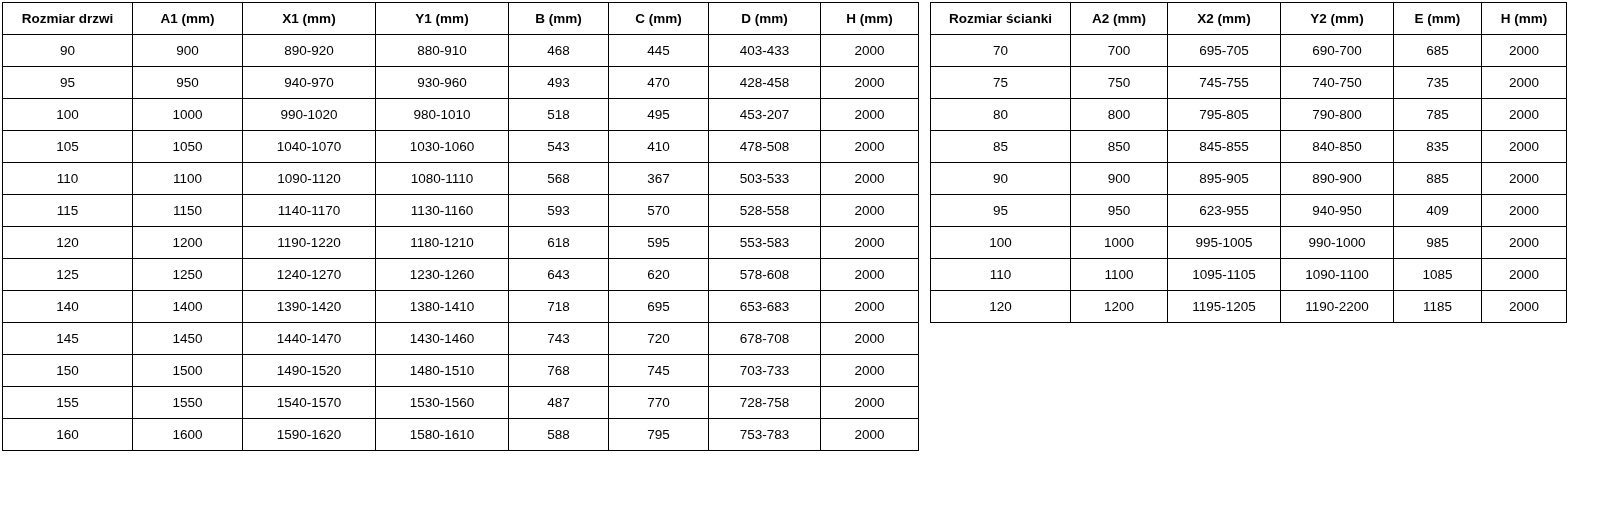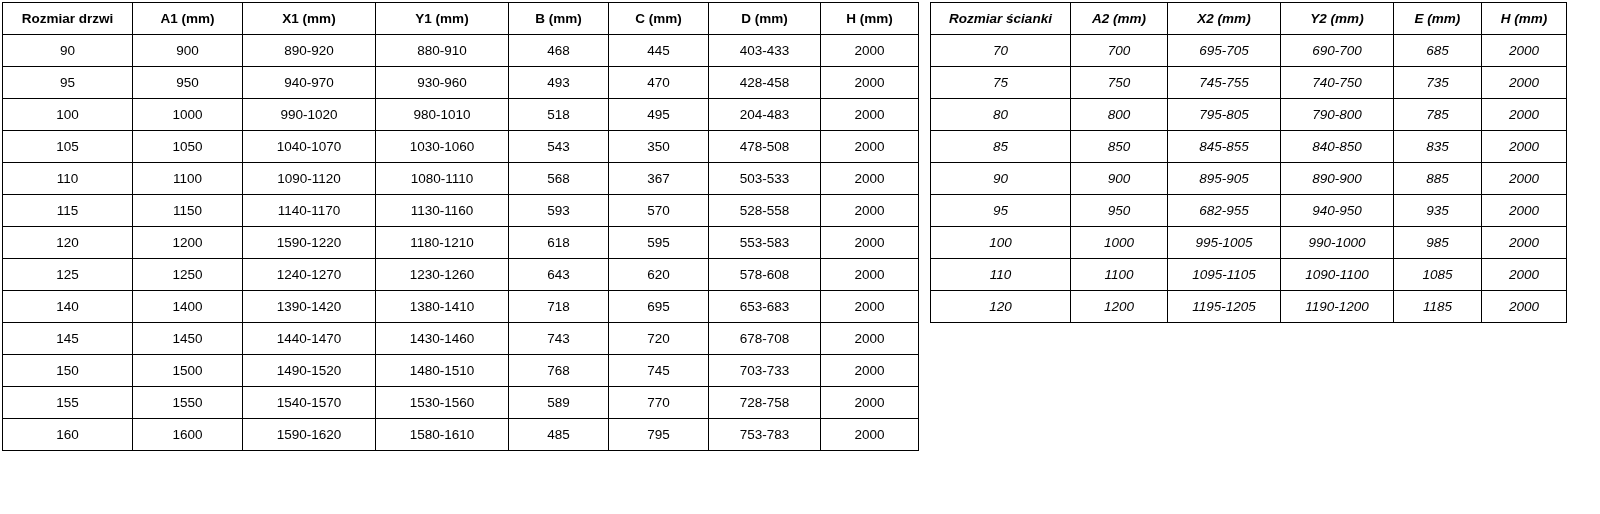--- a/index.html
+++ b/index.html
@@ -60,21 +60,20 @@
   #doors-table col.c7 { width: 98px; }
 
   
   #walls-table-wrap {
     position: absolute;
     left: 930px;
     top: 2px;
   }
   #walls-table {
     width: 636px;
-    font-style: italic;
   }
   #walls-table col.c0 { width: 140px; }
   #walls-table col.c1 { width: 97px; }
   #walls-table col.c2 { width: 113px; }
   #walls-table col.c3 { width: 113px; }
   #walls-table col.c4 { width: 88px; }
   #walls-table col.c5 { width: 85px; }
 </style>
 </head>
 <body>
@@ -126,30 +125,30 @@
             <td>428-458</td>
             <td>2000</td>
           </tr>
           <tr>
             <td>100</td>
             <td>1000</td>
             <td>990-1020</td>
             <td>980-1010</td>
             <td>518</td>
             <td>495</td>
-            <td>204-483</td>
+            <td>453-207</td>
             <td>2000</td>
           </tr>
           <tr>
             <td>105</td>
             <td>1050</td>
             <td>1040-1070</td>
             <td>1030-1060</td>
             <td>543</td>
-            <td>350</td>
+            <td>410</td>
             <td>478-508</td>
             <td>2000</td>
           </tr>
           <tr>
             <td>110</td>
             <td>1100</td>
             <td>1090-1120</td>
             <td>1080-1110</td>
             <td>568</td>
             <td>367</td>
@@ -162,21 +161,21 @@
             <td>1140-1170</td>
             <td>1130-1160</td>
             <td>593</td>
             <td>570</td>
             <td>528-558</td>
             <td>2000</td>
           </tr>
           <tr>
             <td>120</td>
             <td>1200</td>
-            <td>1590-1220</td>
+            <td>1190-1220</td>
             <td>1180-1210</td>
             <td>618</td>
             <td>595</td>
             <td>553-583</td>
             <td>2000</td>
           </tr>
           <tr>
             <td>125</td>
             <td>1250</td>
             <td>1240-1270</td>
@@ -214,31 +213,31 @@
             <td>768</td>
             <td>745</td>
             <td>703-733</td>
             <td>2000</td>
           </tr>
           <tr>
             <td>155</td>
             <td>1550</td>
             <td>1540-1570</td>
             <td>1530-1560</td>
-            <td>589</td>
+            <td>487</td>
             <td>770</td>
             <td>728-758</td>
             <td>2000</td>
           </tr>
           <tr>
             <td>160</td>
             <td>1600</td>
             <td>1590-1620</td>
             <td>1580-1610</td>
-            <td>485</td>
+            <td>588</td>
             <td>795</td>
             <td>753-783</td>
             <td>2000</td>
           </tr>
         </tbody>
     </table>
   </div>
 
   <div id="walls-table-wrap">
     <table class="spec" id="walls-table">
@@ -297,23 +296,23 @@
             <td>90</td>
             <td>900</td>
             <td>895-905</td>
             <td>890-900</td>
             <td>885</td>
             <td>2000</td>
           </tr>
           <tr>
             <td>95</td>
             <td>950</td>
-            <td>682-955</td>
+            <td>623-955</td>
             <td>940-950</td>
-            <td>935</td>
+            <td>409</td>
             <td>2000</td>
           </tr>
           <tr>
             <td>100</td>
             <td>1000</td>
             <td>995-1005</td>
             <td>990-1000</td>
             <td>985</td>
             <td>2000</td>
           </tr>
@@ -322,21 +321,21 @@
             <td>1100</td>
             <td>1095-1105</td>
             <td>1090-1100</td>
             <td>1085</td>
             <td>2000</td>
           </tr>
           <tr>
             <td>120</td>
             <td>1200</td>
             <td>1195-1205</td>
-            <td>1190-1200</td>
+            <td>1190-2200</td>
             <td>1185</td>
             <td>2000</td>
           </tr>
         </tbody>
     </table>
   </div>
 
 </div>
 
 </body></html>

